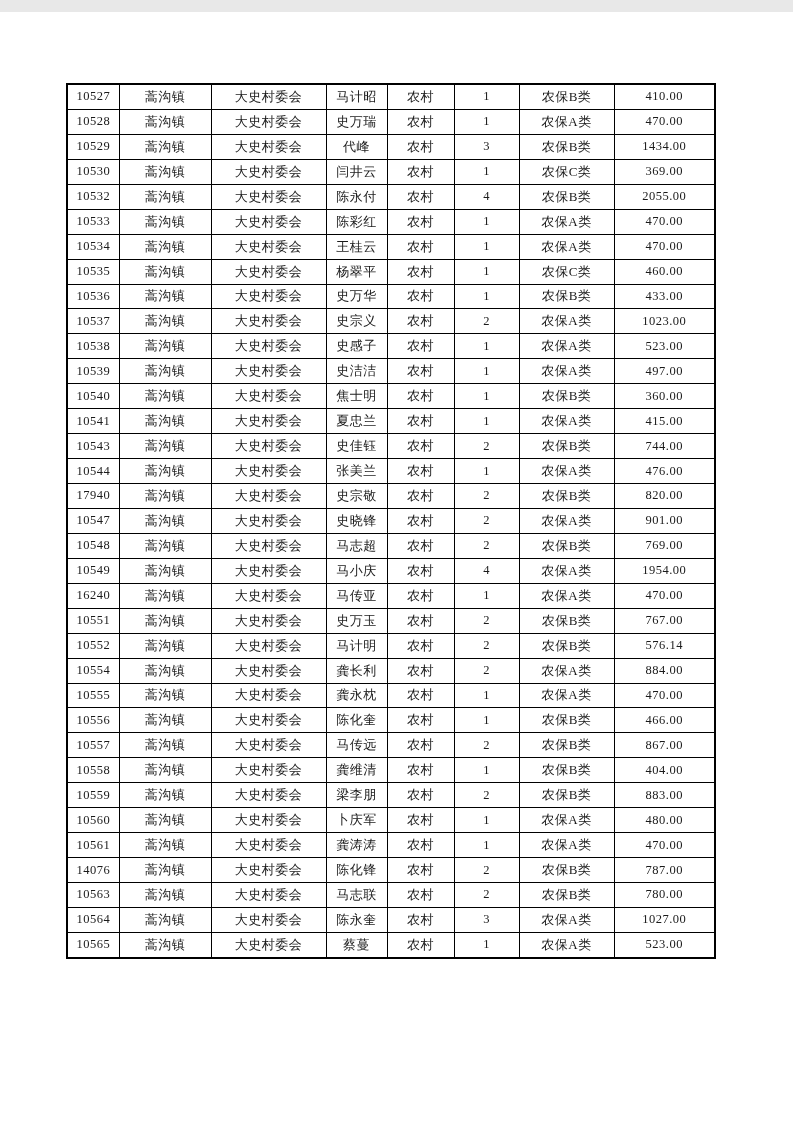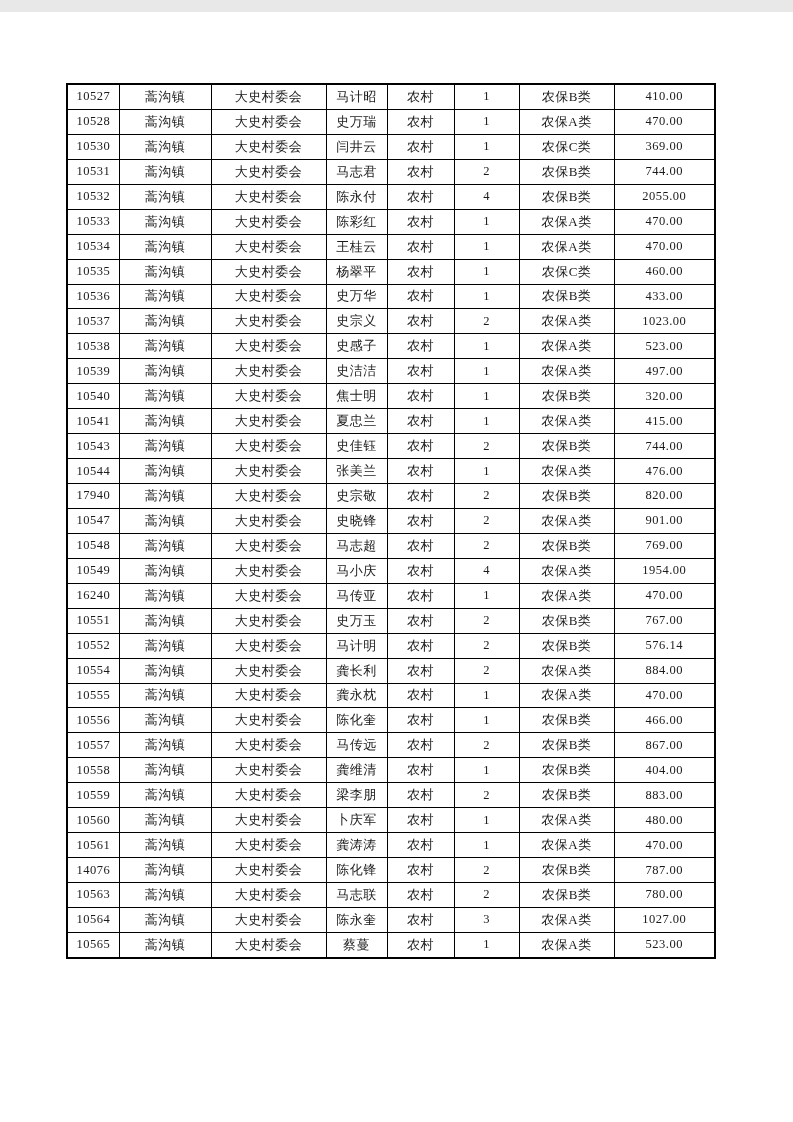--- a/index.html
+++ b/index.html
@@ -72,40 +72,40 @@
           <td class="num">10528</td>
           <td>蒿沟镇</td>
           <td>大史村委会</td>
           <td>史万瑞</td>
           <td>农村</td>
           <td class="num">1</td>
           <td>农保A类</td>
           <td class="num">470.00</td>
         </tr>
         <tr>
+          <td class="num">10529</td>
+          <td>蒿沟镇</td>
+          <td>大史村委会</td>
+          <td>代峰</td>
+          <td>农村</td>
+          <td class="num">3</td>
+          <td>农保B类</td>
+          <td class="num">1434.00</td>
+        </tr>
+        <tr>
           <td class="num">10530</td>
           <td>蒿沟镇</td>
           <td>大史村委会</td>
           <td>闫井云</td>
           <td>农村</td>
           <td class="num">1</td>
           <td>农保C类</td>
           <td class="num">369.00</td>
         </tr>
         <tr>
-          <td class="num">10531</td>
-          <td>蒿沟镇</td>
-          <td>大史村委会</td>
-          <td>马志君</td>
-          <td>农村</td>
-          <td class="num">2</td>
-          <td>农保B类</td>
-          <td class="num">744.00</td>
-        </tr>
-        <tr>
           <td class="num">10532</td>
           <td>蒿沟镇</td>
           <td>大史村委会</td>
           <td>陈永付</td>
           <td>农村</td>
           <td class="num">4</td>
           <td>农保B类</td>
           <td class="num">2055.00</td>
         </tr>
         <tr>
@@ -179,21 +179,21 @@
           <td class="num">497.00</td>
         </tr>
         <tr>
           <td class="num">10540</td>
           <td>蒿沟镇</td>
           <td>大史村委会</td>
           <td>焦士明</td>
           <td>农村</td>
           <td class="num">1</td>
           <td>农保B类</td>
-          <td class="num">320.00</td>
+          <td class="num">360.00</td>
         </tr>
         <tr>
           <td class="num">10541</td>
           <td>蒿沟镇</td>
           <td>大史村委会</td>
           <td>夏忠兰</td>
           <td>农村</td>
           <td class="num">1</td>
           <td>农保A类</td>
           <td class="num">415.00</td>

